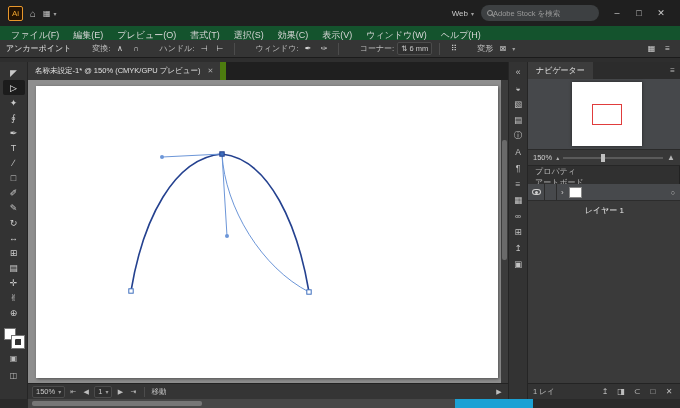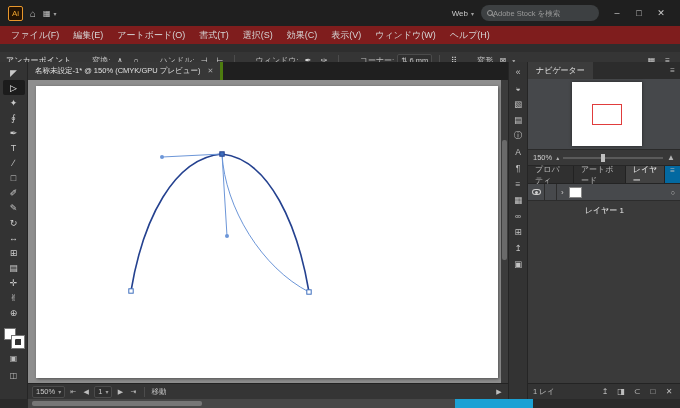--- a/index.html
+++ b/index.html
@@ -17,26 +17,26 @@
   .caret { font-size:6px; color:#9f9f9f; }
   .searchbox { width:118px; height:16px; border-radius:8px; background:#3d4042; display:flex; align-items:center; padding:0 6px; }
   .mag { width:6px; height:6px; border:1px solid #9a9a9a; border-radius:50%; position:relative; flex:none; }
   .mag::after { content:""; position:absolute; width:4px; height:1px; background:#9a9a9a; right:-3px; bottom:-1px; transform:rotate(40deg); }
   .searchbox input { background:transparent; border:none; outline:none; color:#bbb; font-size:7.5px; width:92px; font-family:inherit; }
   .searchbox input::placeholder { color:#9a9a9a; }
   .winbtns { display:flex; }
   .winbtn { width:22px; height:18px; display:flex; align-items:center; justify-content:center; font-size:9px; color:#ccc; }
 
   
-  .menubar { position:absolute; top:26px; left:0; width:100%; height:18px; background:#7f1d1d;
+  .menubar { position:absolute; top:26px; left:0; width:100%; height:18px; background:#14532d;
              display:flex; align-items:center; padding:1px 4px; font-size:9px; color:#d6d6d6; }
   .mi { padding:0 7px; }
 
   
-  .controlbar { position:absolute; top:52px; left:0; width:100%; height:18px; background:#353535;
+  .controlbar { position:absolute; top:40px; left:0; width:100%; height:18px; background:#353535;
                 border-bottom:1px solid #1b1b1b; display:flex; align-items:center; font-size:8px;
                 color:#c8c8c8; padding:0 6px; gap:3px; }
   .cb-strong { color:#e0e0e0; margin-right:4px; }
   .cb-label { color:#bdbdbd; margin-left:14px; }
   .cb-btn { min-width:13px; height:13px; display:flex; align-items:center; justify-content:center; font-size:8px; color:#d5d5d5; }
   .cb-field { height:13px; border:1px solid #4b4b4b; background:#2f2f2f; border-radius:2px;
               display:flex; align-items:center; padding:0 3px; gap:2px; font-size:7.5px; }
   .cb-sep { width:1px; height:12px; background:#4c4c4c; margin:0 4px; }
   .flex1 { flex:1; }
 
@@ -47,21 +47,21 @@
           font-size:9px; color:#c9c9c9; border-radius:2px; }
   .tool.active { background:#1c1c1c; color:#fff; }
   .swatches { position:relative; width:20px; height:20px; margin-top:8px; flex:none; }
   .fill-swatch { position:absolute; left:0; top:0; width:12px; height:12px; background:#fff; border:1px solid #777; }
   .stroke-swatch { position:absolute; right:0; bottom:0; width:12px; height:12px; border:3px solid #fff; box-shadow:0 0 0 1px #777; }
   .tool-small { width:22px; height:13px; flex:none; font-size:8px; color:#bdbdbd; display:flex; align-items:center; justify-content:center; margin-top:4px; }
 
   
   .tabbar { position:absolute; left:28px; top:62px; width:480px; height:18px; background:#1f1f1f; display:flex; align-items:stretch; }
   .doc-tab { background:#373737; display:flex; align-items:center; gap:7px; padding:0 7px;
-             font-size:7.5px; color:#e0e0e0; border-right:3px solid #4d7c0f; }
+             font-size:7.5px; color:#e0e0e0; border-right:6px solid #4d7c0f; }
   .tab-close { font-size:7px; color:#aaa; }
 
   
   .canvas { position:absolute; left:28px; top:80px; width:480px; height:303px; background:#8e8e8e; }
   .artboard { position:absolute; left:8px; top:6px; width:462px; height:292px; background:#fff; box-shadow:1px 1px 3px rgba(0,0,0,0.45); }
   .artboard svg { position:absolute; inset:0; width:100%; height:100%; }
   .vscroll { position:absolute; right:0; top:0; width:7px; height:100%; background:#3c3c3c; }
   .vthumb { position:absolute; left:1px; top:60px; width:5px; height:120px; background:#6a6a6a; border-radius:2px; }
 
   
@@ -86,21 +86,21 @@
   .pmenu { font-size:8px; color:#bbb; padding:0 5px; }
   .nav-content { position:relative; height:71px; background:#46484b; border-bottom:1px solid #2a2a2a; }
   .nav-page { position:absolute; left:44px; top:3px; width:70px; height:64px; background:#fff; box-shadow:0 0 3px rgba(0,0,0,0.5); }
   .nav-proxy { position:absolute; left:20px; top:22px; width:30px; height:21px; border:1px solid #e03c3c; }
   .nav-footer { height:16px; display:flex; align-items:center; gap:4px; padding:0 5px; background:#383838;
                 font-size:7.5px; border-bottom:1px solid #262626; color:#cfcfcf;}
   .mt-sm { font-size:6px; color:#b5b5b5;} .mt-lg { font-size:8px; color:#b5b5b5;}
   .slider-track { flex:1; height:2px; background:#5a5a5a; position:relative; }
   .slider-thumb { position:absolute; left:38%; top:-3px; width:4px; height:8px; background:#c0c0c0; }
 
-  .panel-tabs { height:18px; display:flex; align-items:stretch; background:#0369a1; border-bottom:1px solid #242424; font-size:8px; }
+  .panel-tabs { height:18px; display:flex; align-items:stretch; background:#0369a1; border-bottom:1px solid #242424; font-size:8px;flex-direction:column; }
   .ptab { display:flex; align-items:center; padding:0 7px; color:#b5b5b5; border-right:1px solid #222; background:#303030; }
   .ptab.active { background:#424242; color:#ececec; }
 
   .layers { position:relative; height:199px; background:#3a3a3a; }
   .layer-row { height:17px; display:flex; align-items:center; background:#47494c; border-bottom:1px solid #2c2c2c; }
   .eye-col { width:17px; height:100%; display:flex; align-items:center; justify-content:center; border-right:1px solid #2c2c2c; }
   .eye { width:9px; height:6px; border:1px solid #cfcfcf; border-radius:50% / 65%; position:relative; }
   .eye::after { content:""; position:absolute; left:2px; top:0.5px; width:3px; height:3px; background:#cfcfcf; border-radius:50%; }
   .lock-col { width:12px; height:100%; border-right:1px solid #2c2c2c; }
   .disc { font-size:8px; color:#ccc; padding:0 2px 0 4px; }
@@ -141,21 +141,21 @@
     <div class="winbtns">
       <span class="winbtn">–</span>
       <span class="winbtn">□</span>
       <span class="winbtn">✕</span>
     </div>
   </div>
 
   <div class="menubar">
     <span class="mi">ファイル(F)</span>
     <span class="mi">編集(E)</span>
-    <span class="mi">アートボード(O)</span>
+    <span class="mi">プレビュー(O)</span>
     <span class="mi">書式(T)</span>
     <span class="mi">選択(S)</span>
     <span class="mi">効果(C)</span>
     <span class="mi">表示(V)</span>
     <span class="mi">ウィンドウ(W)</span>
     <span class="mi">ヘルプ(H)</span>
   </div>
 
   <div class="controlbar">
     <span class="cb-strong">アンカーポイント</span>

